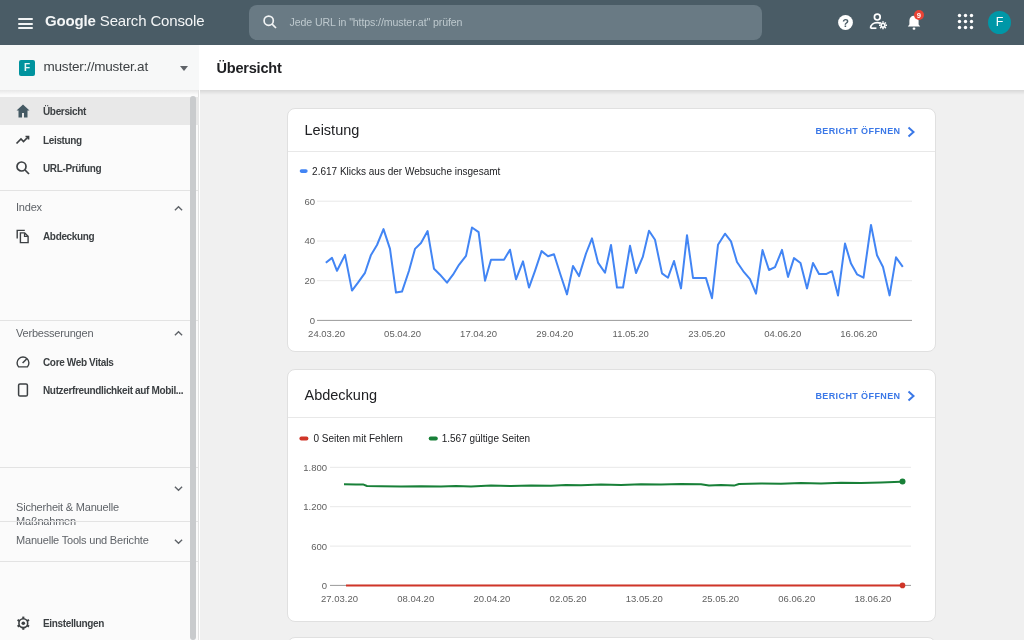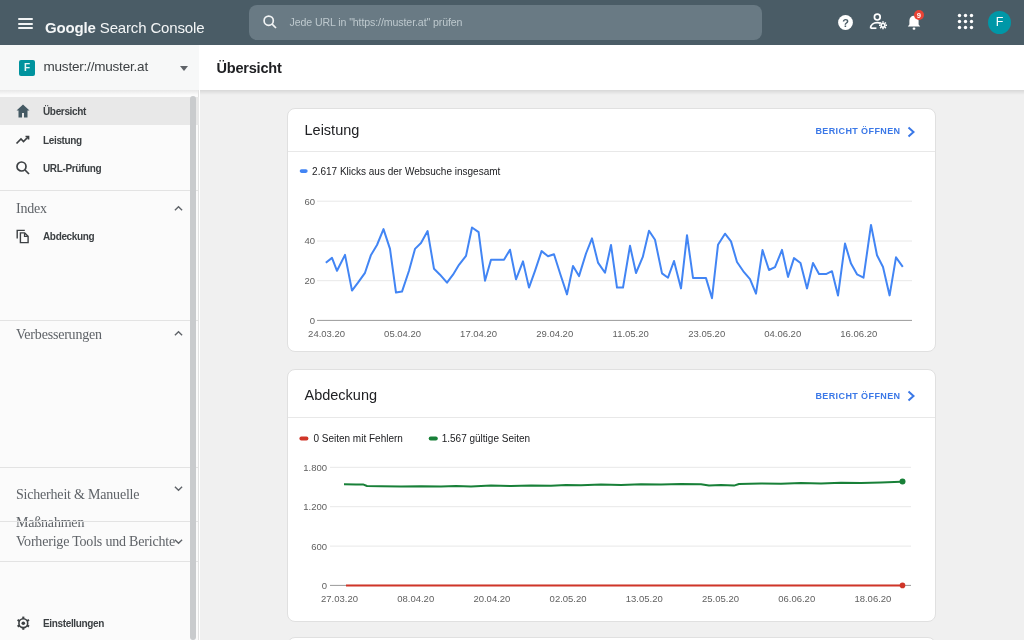--- a/index.html
+++ b/index.html
@@ -1,21 +1,21 @@
 <!DOCTYPE html>
 <html><head>
 <meta charset="utf-8">
 <style>
   * { margin:0; padding:0; box-sizing:border-box; }
   html,body { width:1024px; height:640px; overflow:hidden; font-family:"Liberation Sans", sans-serif; background:#fff; }
 
   
   #topbar { position:absolute; left:0; top:0; width:1024px; height:45px; background:#4a5c66; }
   #burger div { position:absolute; left:18px; width:15px; height:1.8px; background:#f1f3f4; border-radius:1px; }
-  #logo { position:absolute; left:45px; top:11.8px; font-size:15px; letter-spacing:-0.15px; color:#f4f6f7; white-space:nowrap;margin-top:7px; }
+  #logo { position:absolute; left:45px; top:11.8px; font-size:15px; letter-spacing:-0.15px; color:#f4f6f7; white-space:nowrap; }
   #logo .g { font-weight:bold; }
   #searchbox { position:absolute; left:248.5px; top:4.5px; width:513.5px; height:35.5px; background:#697a84; border-radius:8px; }
   #searchbox .ph { position:absolute; left:41px; top:11.5px; font-size:10.6px; color:#bec9ce; letter-spacing:-0.1px; }
   .topic { position:absolute; top:0; }
 
   
   #subhdr { position:absolute; left:0; top:45px; width:1024px; height:45px; background:#fff; }
   #propsel { position:absolute; left:0; top:0; width:199px; height:48px; background:#f7f8f8; }
   #propicon { position:absolute; left:19px; top:15px; width:16px; height:16px; background:#00939e; border-radius:2px; }
   #propicon span { position:absolute; left:5px; top:2px; color:#e8f6f7; font-size:10px; font-weight:bold; }
@@ -23,21 +23,21 @@
   #caret { position:absolute; left:179.5px; top:20.5px; width:0; height:0; border-left:4.5px solid transparent; border-right:4.5px solid transparent; border-top:5px solid #5f6368; }
   #pagetitle { position:absolute; left:216.5px; top:14.8px; font-size:14.5px; font-weight:bold; color:#202124; letter-spacing:-0.2px; }
 
   
   #sidebar { position:absolute; left:0; top:90px; width:199px; height:550px; background:#fbfbfb; border-right:1px solid #e2e2e2; }
   #sidebar .shadow { position:absolute; left:0; top:0; width:100%; height:5px; background:linear-gradient(rgba(0,0,0,0.08), rgba(0,0,0,0)); }
   .navrow { position:absolute; left:0; width:199px; height:28px; }
   .navrow.sel { background:#e8e8e8; }
   .navrow .txt { position:absolute; left:43px; top:9px; font-size:10px; letter-spacing:-0.35px; color:#3c4043; font-weight:bold; white-space:nowrap; }
   .navrow svg { position:absolute; left:15px; top:6px; }
-  .sechdr { position:absolute; left:16px; font-size:14px; letter-spacing:-0.2px; color:#5f6368;font-family:Liberation Serif, serif; }
+  .sechdr { position:absolute; left:16px; font-size:11px; letter-spacing:-0.2px; color:#5f6368; }
   .chev { position:absolute; left:174px; width:9px; height:9px; }
   .sdiv { position:absolute; left:0; width:199px; height:1px; background:#e3e3e3; }
   #scrollbar { position:absolute; left:190px; top:6px; width:6px; height:544px; background:#c9cbcd; border-radius:3px; }
 
   
   #main { position:absolute; left:200px; top:90px; width:824px; height:550px; background:#f0f0f0; }
   #main .shadow { position:absolute; left:0; top:0; width:100%; height:5px; background:linear-gradient(rgba(0,0,0,0.10), rgba(0,0,0,0)); }
   .card { position:absolute; left:87px; width:649px; background:#fff; border:1px solid #e0e0e0; border-radius:8px; }
   .cardhdr { position:absolute; left:0; top:0; width:100%; height:43px; border-bottom:1px solid #e8e8e8; }
   .ctitle { position:absolute; left:16.5px; top:13px; font-size:14.5px; color:#202124; }
@@ -162,32 +162,45 @@
     <div class="txt">Abdeckung</div>
   </div>
 
   <div class="sdiv" style="top:229.5px"></div>
 
   <div class="sechdr" style="top:236.5px">Verbesserungen</div>
   <svg class="chev" style="top:239px" width="10" height="6" viewBox="0 0 10 6">
       <path d="M1 5 L5 1 L9 5" fill="none" stroke="#5f6368" stroke-width="1.5"></path>
     </svg>
 
+  <div class="navrow" style="top:257.5px">
+    <svg width="16" height="16" viewBox="0 0 16 16">
+        <path d="M3.6 12.9 a5.9 5.9 0 1 1 8.8 0 z" fill="none" stroke="#3c4043" stroke-width="1.4" stroke-linejoin="round"></path>
+        <line x1="7.6" y1="9" x2="11.6" y2="5" stroke="#3c4043" stroke-width="1.5"></line>
+      </svg>
+    <div class="txt">Core Web Vitals</div>
+  </div>
+  <div class="navrow" style="top:286px">
+    <svg width="16" height="16" viewBox="0 0 16 16">
+        <rect x="3.6" y="1.9" width="8.8" height="12.2" rx="1.4" fill="none" stroke="#3c4043" stroke-width="1.5"></rect>
+      </svg>
+    <div class="txt">Nutzerfreundlichkeit auf Mobil...</div>
+  </div>
 
   <div class="sdiv" style="top:376.5px"></div>
 
-  <div class="sechdr" style="top:397px">Sicherheit &amp; Manuelle</div>
+  <div class="sechdr" style="top:411px">Sicherheit &amp; Manuelle</div>
   <div class="sechdr" style="top:425px">Maßnahmen</div>
   <svg class="chev" style="top:394px" width="10" height="6" viewBox="0 0 10 6">
       <path d="M1 1 L5 5 L9 1" fill="none" stroke="#5f6368" stroke-width="1.5"></path>
     </svg>
 
   <div class="sdiv" style="top:430.5px"></div>
 
-  <div class="sechdr" style="top:443.5px">Vorherige Tools und Berichte</div>
+  <div class="sechdr" style="top:443.5px">Manuelle Tools und Berichte</div>
   <svg class="chev" style="top:447px" width="10" height="6" viewBox="0 0 10 6">
       <path d="M1 1 L5 5 L9 1" fill="none" stroke="#5f6368" stroke-width="1.5"></path>
     </svg>
 
   <div class="sdiv" style="top:470.5px"></div>
 
   <div class="navrow" style="top:519px">
     <svg width="16" height="16" viewBox="0 0 16 16">
         <g stroke="#3c4043">
           <circle cx="8.3" cy="8.2" r="4.4" fill="none" stroke-width="1.6"></circle>

